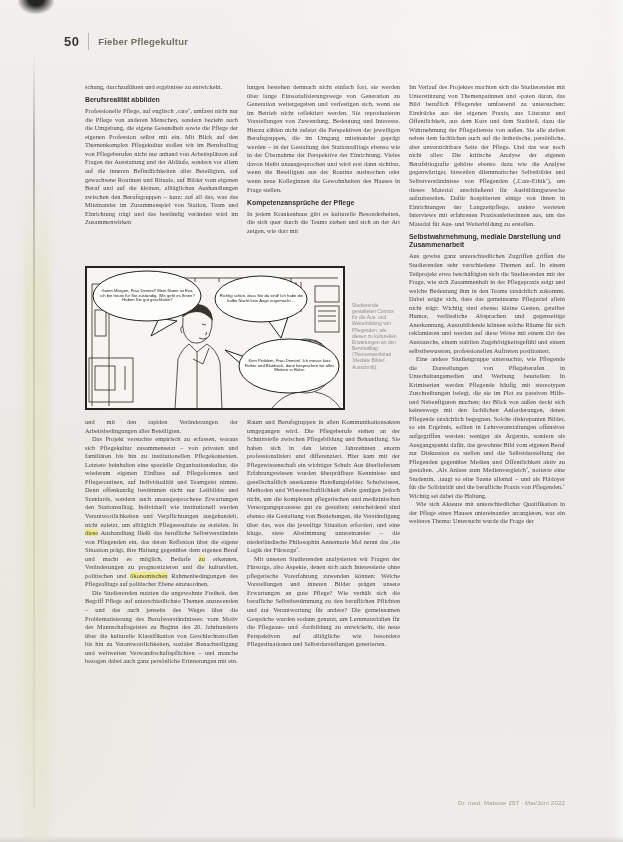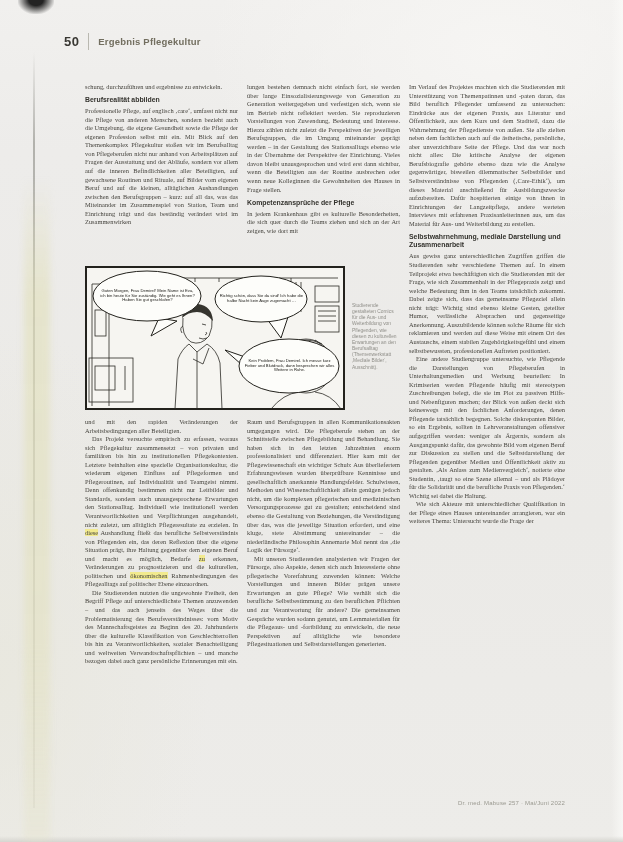--- a/index.html
+++ b/index.html
@@ -66,21 +66,21 @@
   <div class="edge-top"></div>
   <div class="edge-corner"></div>
   <div class="edge-right"></div>
   <div class="edge-bottom"></div>
   <div class="spine"></div>
   <div class="tint-left"></div>
 
   <div class="header">
     <span class="page-num">50</span>
     <span class="header-div"></span>
-    <span class="section-title">Ergebnis Pflegekultur</span>
+    <span class="section-title">Fieber Pflegekultur</span>
   </div>
 
   <div class="col col1-top">
     <p>schung, durchzuführen und ergebnisse zu entwickeln.</p>
     <h4 class="subhead">Berufsrealität abbilden</h4>
     <p>Professionelle Pflege, auf englisch ‚care‘, umfasst nicht nur die Pflege von anderen Menschen, sondern bezieht auch die Umgebung, die eigene Gesundheit sowie die Pflege der eigenen Profession selbst mit ein. Mit Blick auf den Themenkomplex Pflegekultur stoßen wir im Berufsalltag von Pflegeberufen nicht nur anhand von Arbeitsplätzen auf Fragen der Ausstattung und der Abläufe, sondern vor allem auf die inneren Befindlichkeiten aller Beteiligten, auf gewachsene Routinen und Rituale, auf Bilder vom eigenen Beruf und auf die kleinen, alltäglichen Aushandlungen zwischen den Berufsgruppen – kurz: auf all das, was das Miteinander im Zusammenspiel von Station, Team und Einrichtung trägt und das beständig verändert wird im Zusammenwirken</p>
   </div>
 
   <div class="comic">
     <svg width="260" height="144" viewBox="0 0 260 144">

